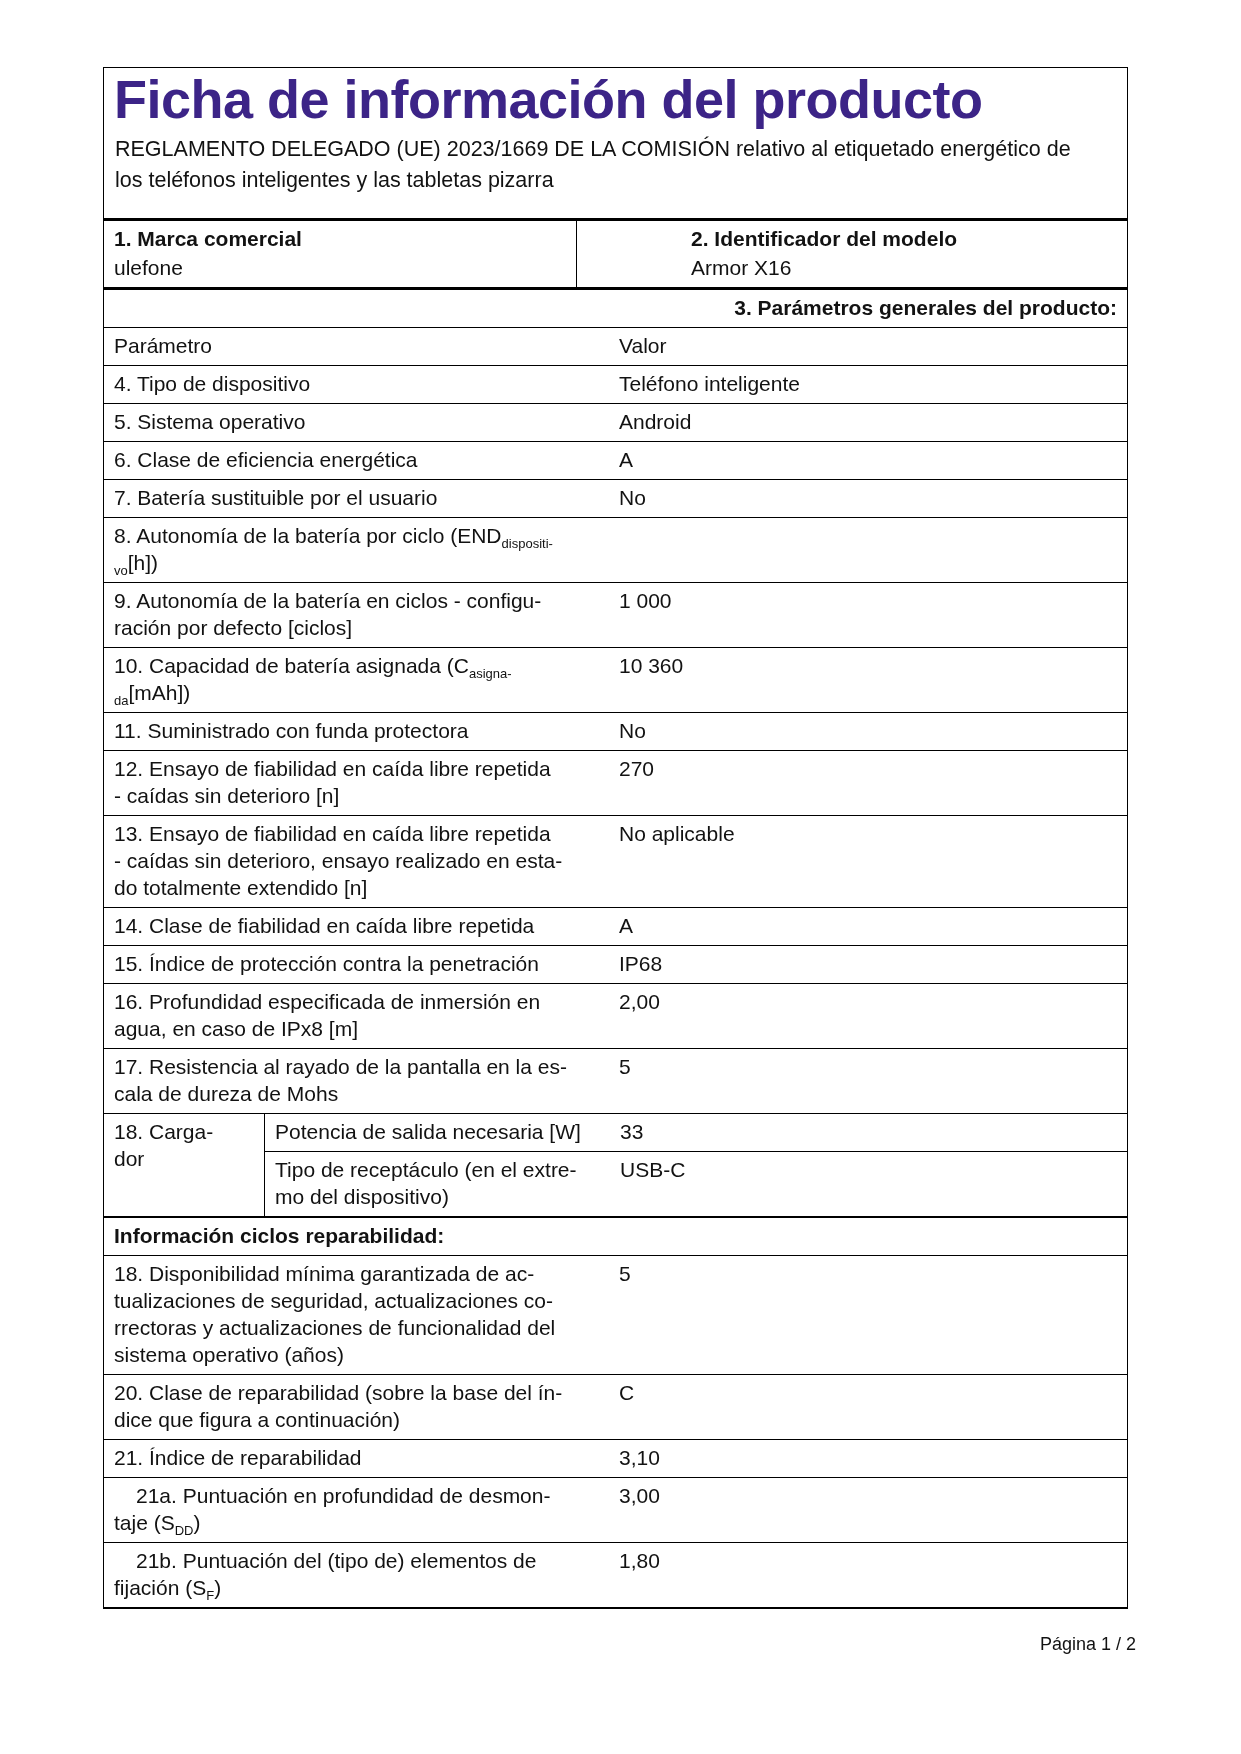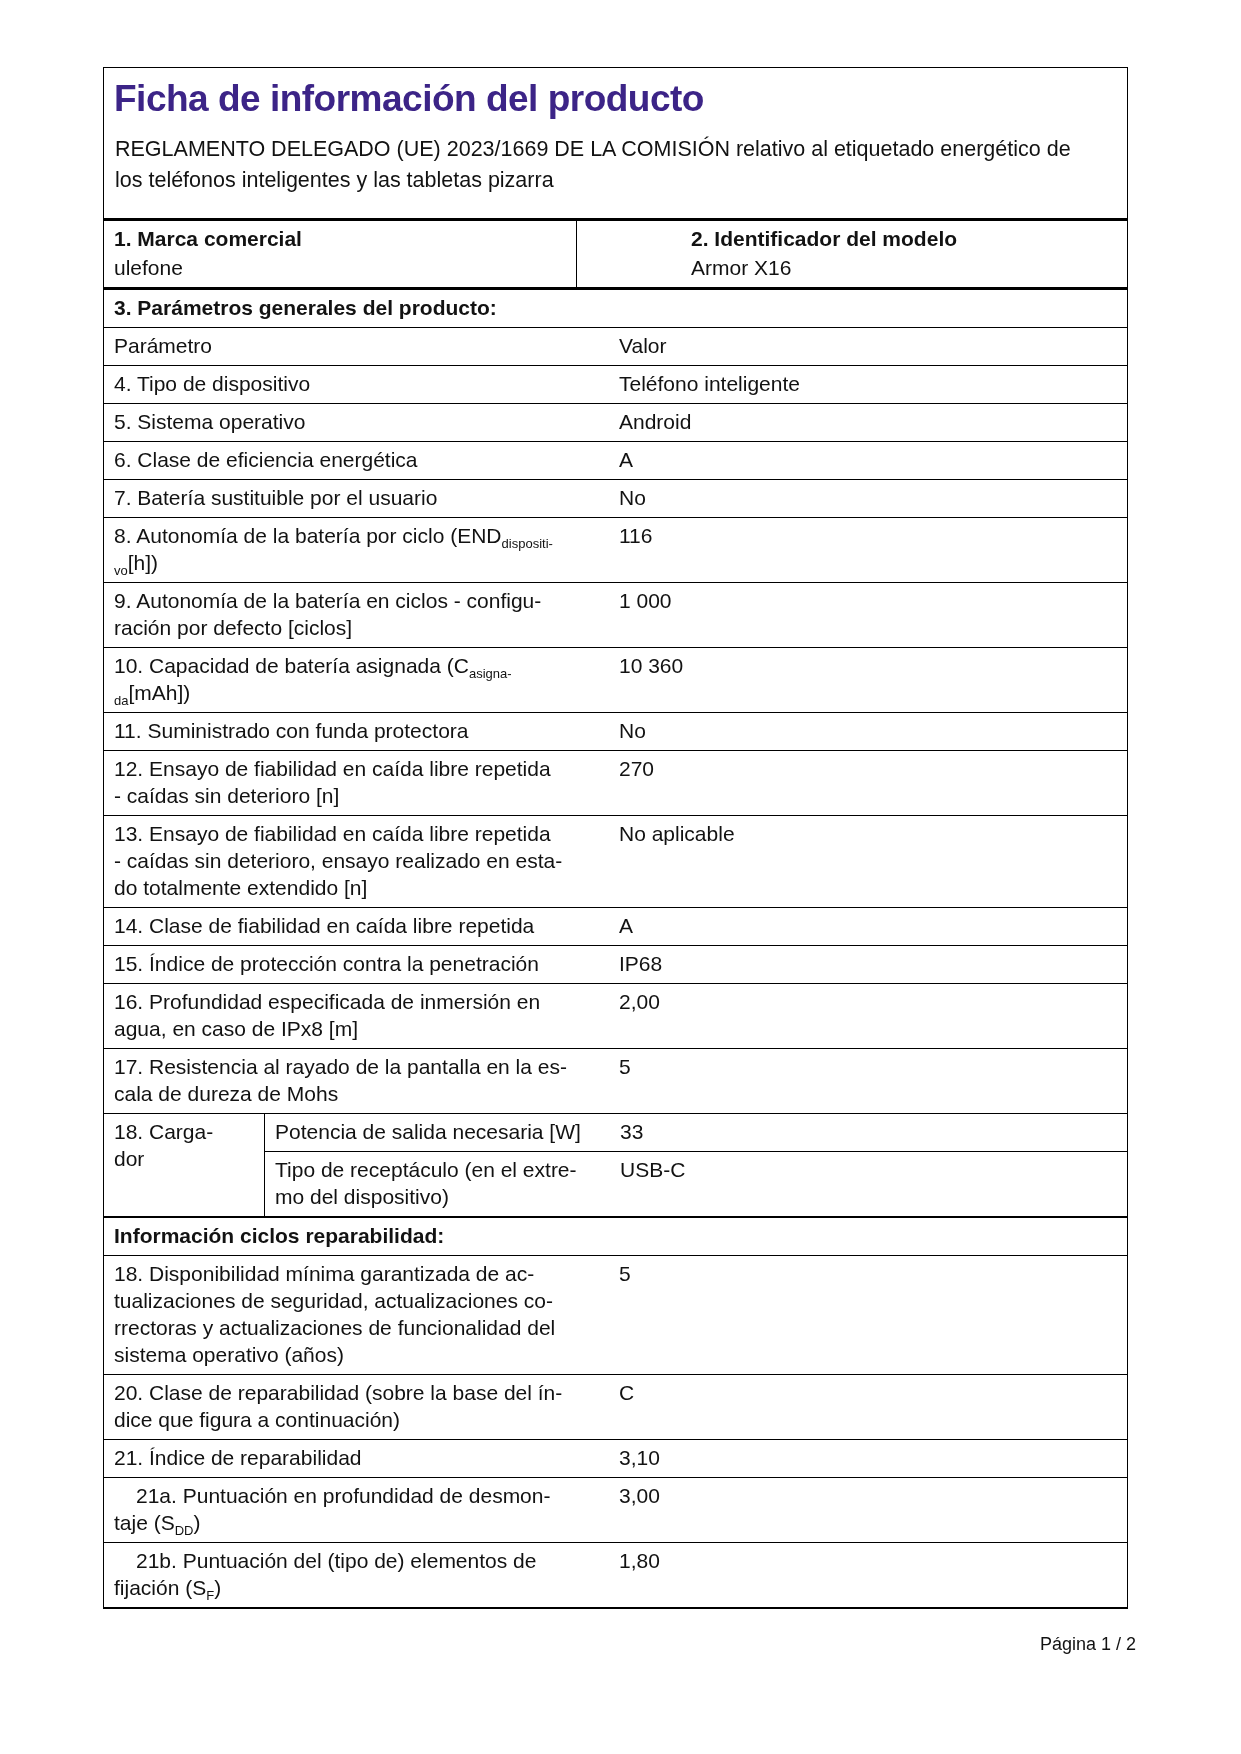--- a/index.html
+++ b/index.html
@@ -21,21 +21,21 @@
   }
   
   .title-block {
     box-sizing: border-box;
     height: 153px;
     padding: 6px 12px 0 10px;
     border-bottom: 3px solid #000;
   }
   h1.doc-title {
     margin: 0;
-    font-size: 37px;
+    font-size: 54px;
     line-height: 50px;
     font-weight: 700;
     letter-spacing: -0.5px;
   }
   .subtitle {
     margin: 10px 0 0 1px;
     font-size: 21.5px;
     line-height: 31px;
     white-space: pre-line;
   }
@@ -50,21 +50,21 @@
   .bcell.right { border-left: 1.5px solid #000; padding-left: 114px; }
   .blabel { font-weight: 700; }
   
   .trow {
     display: grid;
     grid-template-columns: 505px 1fr;
     border-top: 1.5px solid #000;
   }
   #rows .trow:first-child { border-top: none; }
   .trow.section { border-top: 2.5px solid #000; }
-  #rows .trow.section:first-child { border-top: none; }
+  #rows .trow.section:first-child { border-top: none; text-align: right; }
   .tlabel, .tvalue {
     padding: 4px 10px 6px;
     font-size: 21px;
     line-height: 27px;
     white-space: pre-line;
   }
   .section .tlabel { grid-column: 1 / -1; font-weight: 700; }
   .indent { text-indent: 22px; }
   sub { font-size: 13px; line-height: 0; }
   
@@ -121,21 +121,20 @@
         <div class="tlabel">6. Clase de eficiencia energética</div>
         <div class="tvalue">A</div>
       </div>
       <div class="trow">
         <div class="tlabel">7. Batería sustituible por el usuario</div>
         <div class="tvalue">No</div>
       </div>
       <div class="trow">
         <div class="tlabel">8. Autonomía de la batería por ciclo (END<sub>dispositi-</sub>
 <sub>vo</sub>[h])</div>
-        <div class="tvalue">116</div>
       </div>
       <div class="trow">
         <div class="tlabel">9. Autonomía de la batería en ciclos - configu-
 ración por defecto [ciclos]</div>
         <div class="tvalue">1 000</div>
       </div>
       <div class="trow">
         <div class="tlabel">10. Capacidad de batería asignada (C<sub>asigna-</sub>
 <sub>da</sub>[mAh])</div>
         <div class="tvalue">10 360</div>

